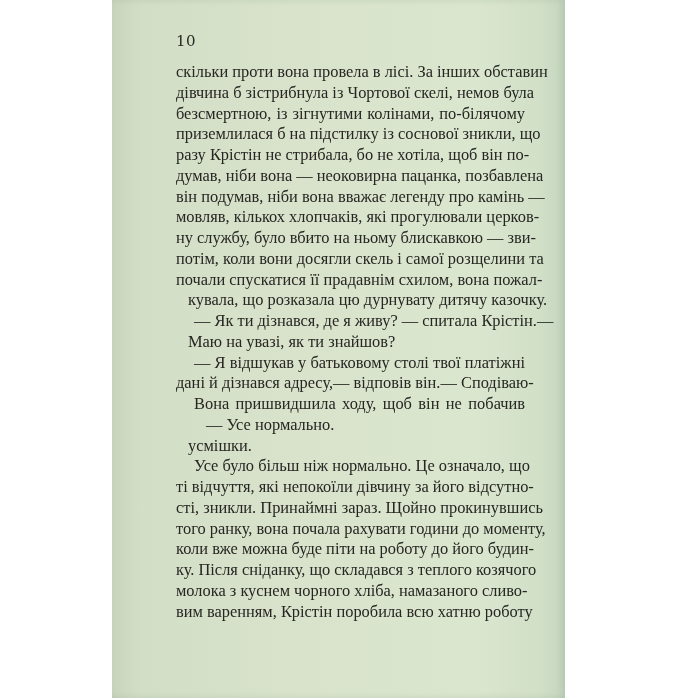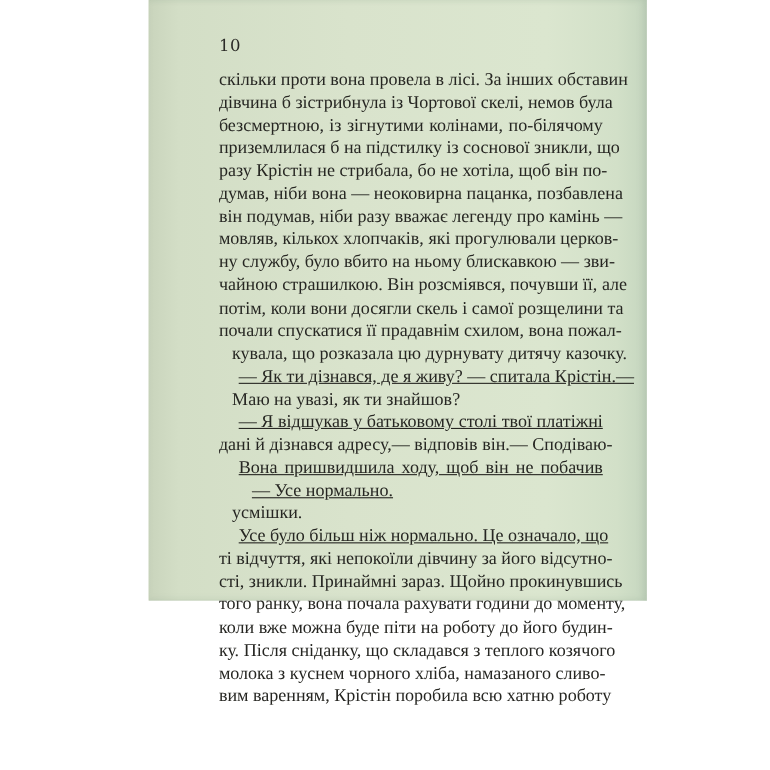--- a/index.html
+++ b/index.html
@@ -5,24 +5,24 @@
     html, body {
       margin: 0;
       padding: 0;
       width: 700px;
       height: 700px;
       background: #ffffff;
       overflow: hidden;
     }
     .page {
       position: absolute;
-      left: 135px;
+      left: 112px;
       top: 0;
       width: 453px;
-      height: 546px;
+      height: 698px;
       background: linear-gradient(90deg, #c9d4bc 0%, #d3dec6 6%, #d9e3cc 40%, #dbe6cf 80%, #d2e0c8 94%, #c5d6bf 100%);
       box-shadow: inset -3px 0 6px rgba(150,170,150,0.35);
     }
     .page-number {
       position: absolute;
       left: 64px;
       top: 32px;
       font-family: "DejaVu Serif", serif;
       font-size: 15px;
       color: #2a2a26;
@@ -44,39 +44,37 @@
       text-align: justify;
       text-align-last: justify;
       height: 20.75px;
     }
     .line.last {
       text-align-last: left;
       margin-left: 12px;
     }
     .line.indent {
       padding-left: 18px;
-      text-decoration: underline;
     }
   </style>
 </head>
 <body>
 
 <div class="page">
   <div class="page-number">10</div>
   <div class="text-block" id="text-block">
       <span class="line">скільки проти вона провела в лісі. За інших обставин</span>
       <span class="line">дівчина б зістрибнула із Чортової скелі, немов була</span>
       <span class="line">безсмертною, із зігнутими колінами, по-білячому</span>
       <span class="line">приземлилася б на підстилку із соснової зникли, що</span>
       <span class="line">разу Крістін не стрибала, бо не хотіла, щоб він по-</span>
       <span class="line">думав, ніби вона — неоковирна пацанка, позбавлена</span>
-      <span class="line">він подумав, ніби разу вважає легенду про камінь —</span>
+      <span class="line">він подумав, ніби вона вважає легенду про камінь —</span>
       <span class="line">мовляв, кількох хлопчаків, які прогулювали церков-</span>
       <span class="line">ну службу, було вбито на ньому блискавкою — зви-</span>
-      <span class="line">чайною страшилкою. Він розсміявся, почувши її, але</span>
       <span class="line">потім, коли вони досягли скель і самої розщелини та</span>
       <span class="line">почали спускатися її прадавнім схилом, вона пожал-</span>
       <span class="line last">кувала, що розказала цю дурнувату дитячу казочку.</span>
       <span class="line indent">— Як ти дізнався, де я живу? — спитала Крістін.—</span>
       <span class="line last">Маю на увазі, як ти знайшов?</span>
       <span class="line indent">— Я відшукав у батьковому столі твої платіжні</span>
       <span class="line">дані й дізнався адресу,— відповів він.— Сподіваю-</span>
       <span class="line indent">Вона пришвидшила ходу, щоб він не побачив</span>
       <span class="line indent last">— Усе нормально.</span>
       <span class="line last">усмішки.</span>

